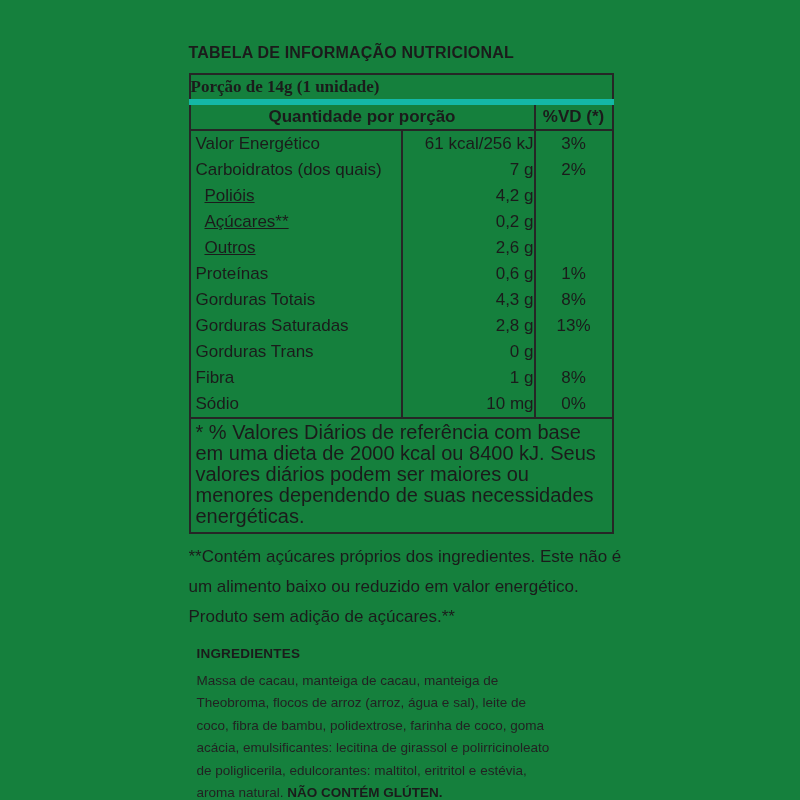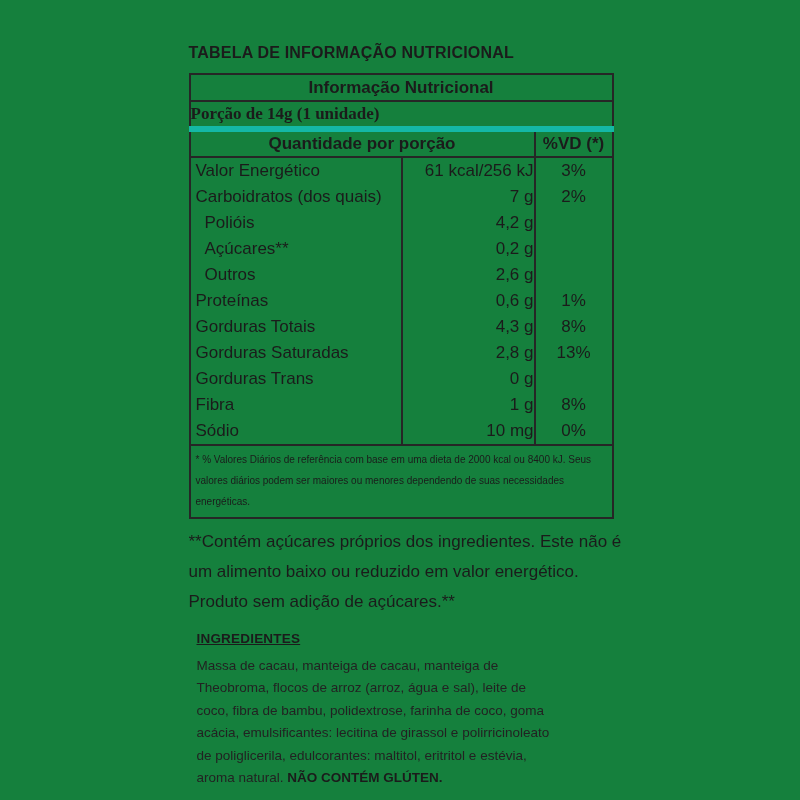--- a/index.html
+++ b/index.html
@@ -63,33 +63,34 @@
     height: 26px;
     padding: 0;
     vertical-align: middle;
   }
   td.nutrient-label {
     text-align: left;
     padding-left: 5px;
   }
   tr.sub td.nutrient-label {
     padding-left: 14px;
+    text-decoration: underline;
   }
   td.nutrient-amount {
     text-align: right;
     border-left: 2px solid #262626;
     border-right: 2px solid #262626;
   }
   td.nutrient-dv {
     text-align: center;
   }
   tfoot td {
     border-top: 2px solid #262626;
     padding: 3px 5px 5px 5px;
-    font-size: 10px;
+    font-size: 20px;
     line-height: 21px;
     text-align: left;
   }
   .notes-section {
     margin-top: 8px;
     width: 437px;
     height: 100px;
     overflow: hidden;
     font-size: 17px;
     line-height: 30px;
@@ -99,21 +100,20 @@
   }
   .ingredients-section {
     margin-top: 4px;
     padding-left: 8px;
   }
   .ingredients-heading {
     font-size: 13.5px;
     font-weight: bold;
     margin: 0 0 9px 0;
     letter-spacing: 0.2px;
-    text-decoration: underline;
   }
   .ingredients-body {
     font-size: 13.5px;
     line-height: 22.4px;
     width: 362px;
     margin: 0;
     color: #222222;
   }
   .ingredients-body b {
     color: #1b1b1b;
@@ -127,23 +127,20 @@
 
     <h1 class="page-title">TABELA DE INFORMAÇÃO NUTRICIONAL</h1>
 
     <table class="nutrition">
       <colgroup>
         <col style="width:212px">
         <col style="width:133px">
         <col style="width:78px">
       </colgroup>
       <thead>
-        <tr class="row-title">
-          <th colspan="3">Informação Nutricional</th>
-        </tr>
         <tr class="row-serving">
           <th colspan="3">Porção de 14g (1 unidade)</th>
         </tr>
         <tr class="row-colheads">
           <th colspan="2" class="qty-head">Quantidade por porção</th>
           <th class="vd-head">%VD (*)</th>
         </tr>
       </thead>
       <tbody>
         <tr>

